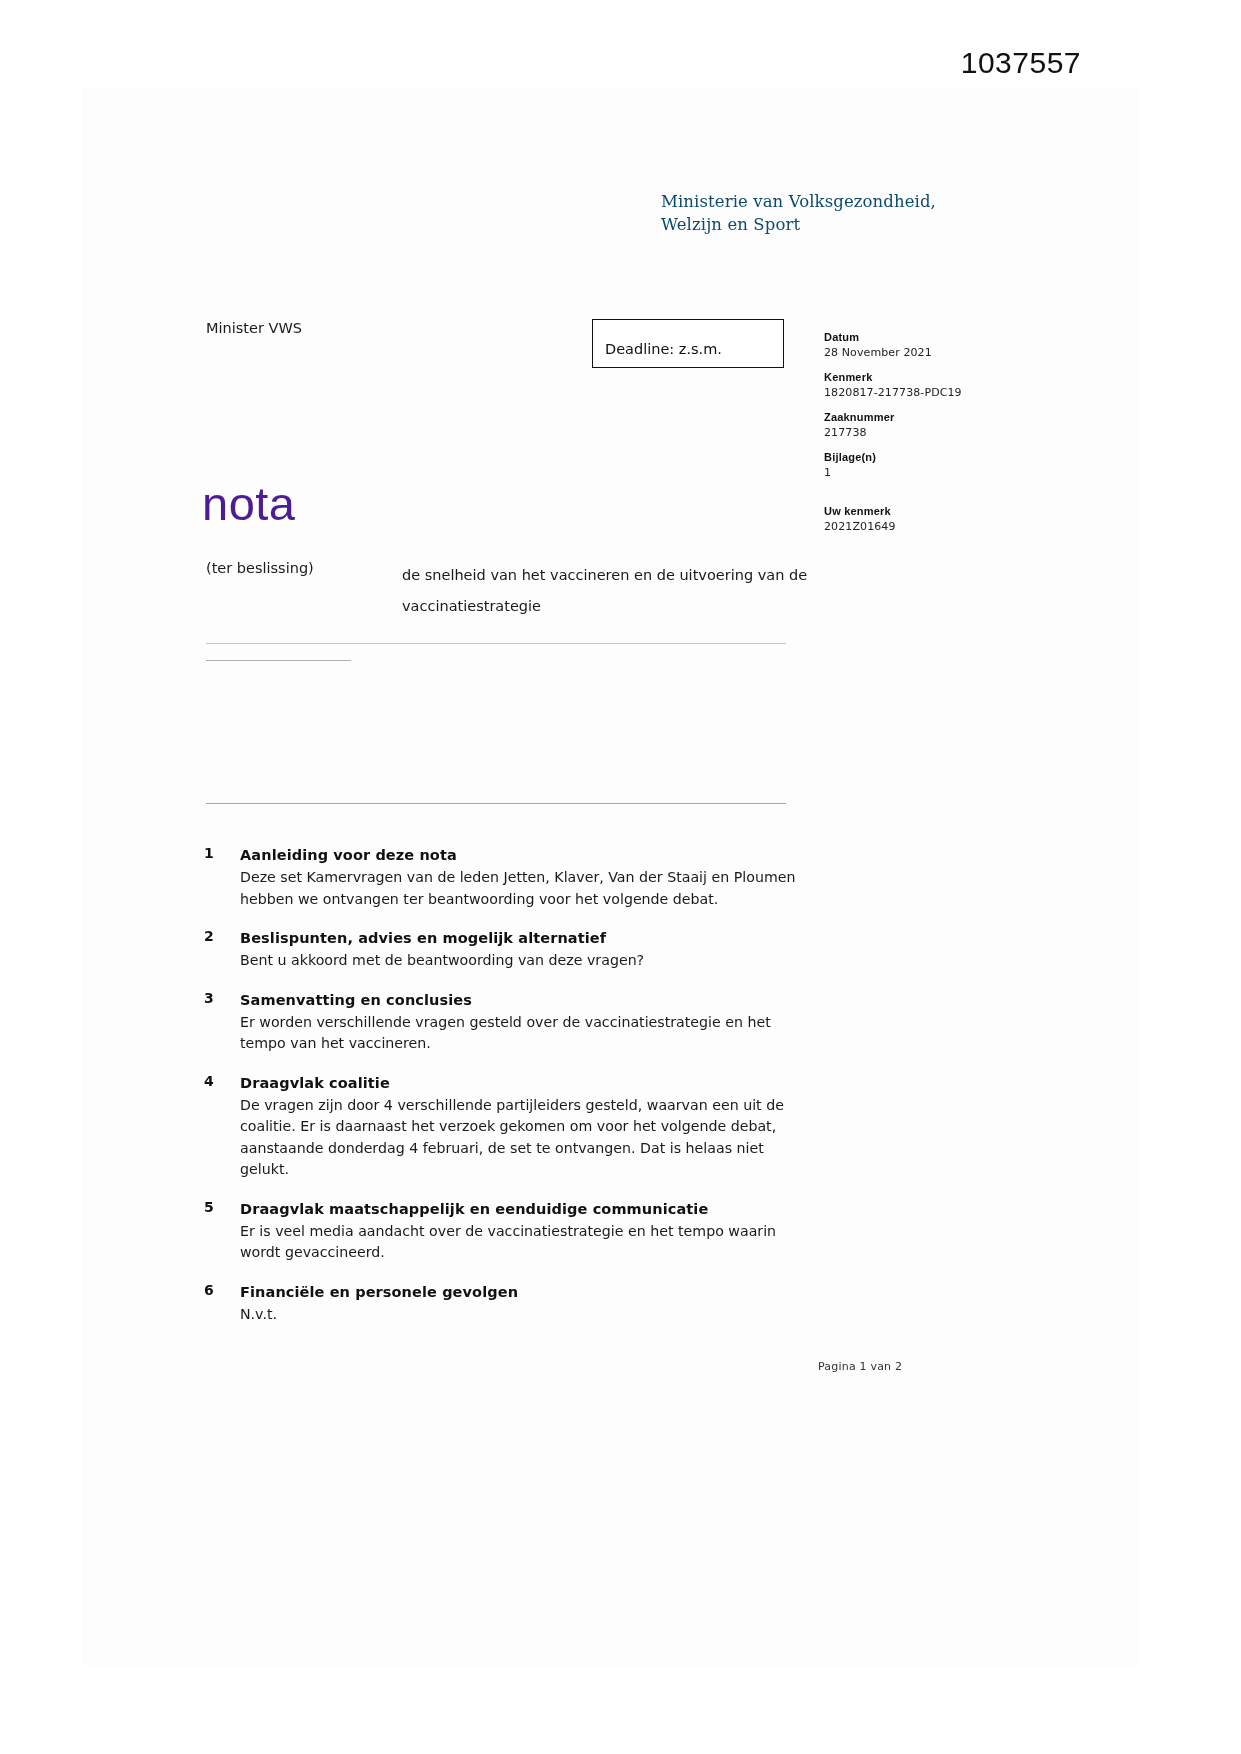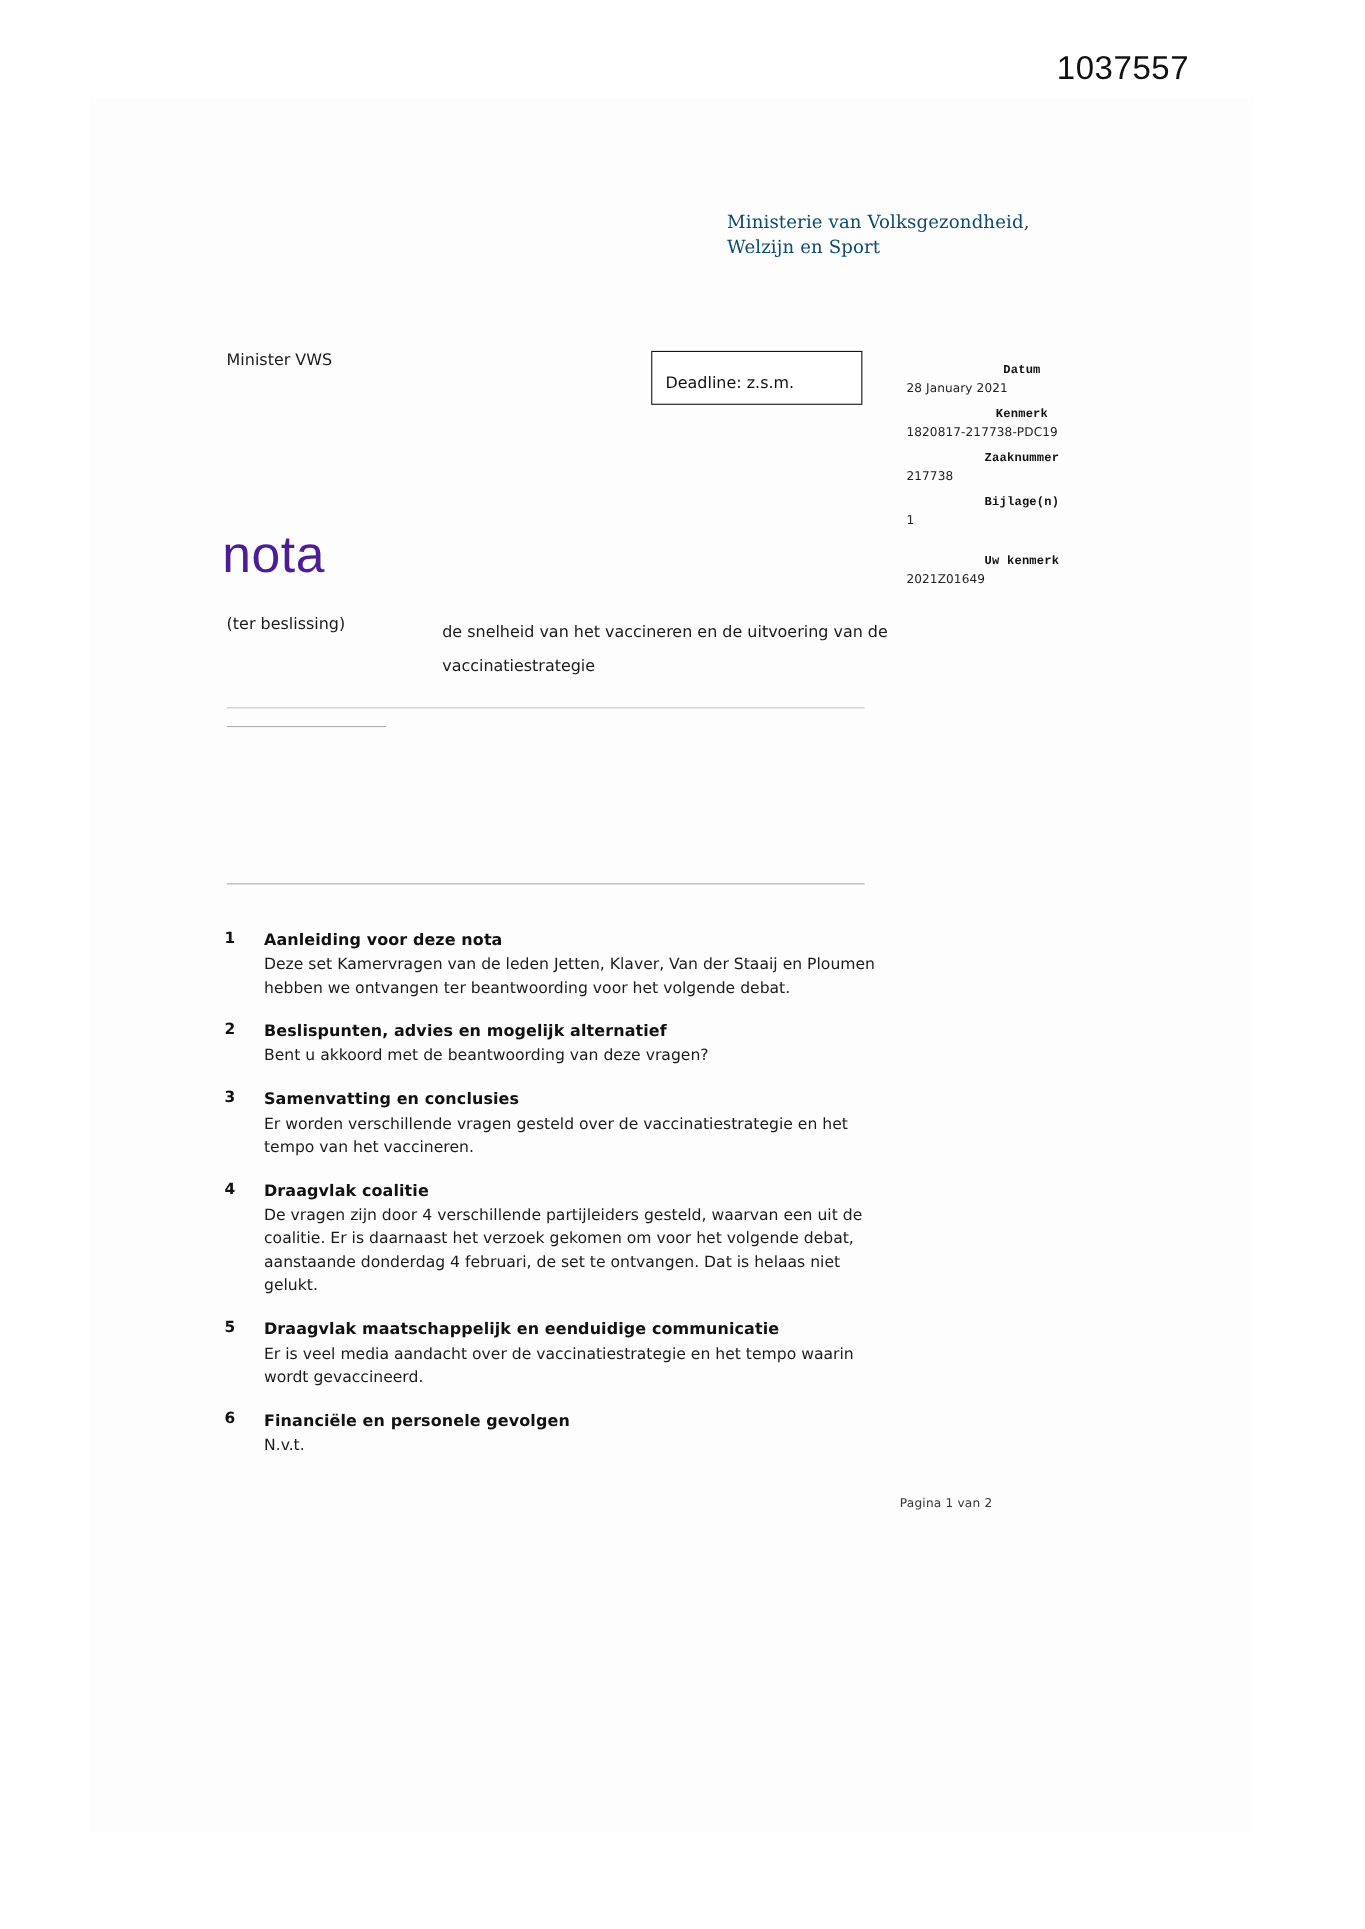--- a/index.html
+++ b/index.html
@@ -81,27 +81,26 @@
   .meta {
     position: absolute;
     left: 824px;
     top: 330px;
     width: 210px;
   }
   .meta-block {
     margin-bottom: 10px;
   }
   .meta-label {
-    font-family: Liberation Mono, monospace;
+    font-family: Liberation Sans, sans-serif;
     font-size: 11px;
     font-weight: bold;
     color: #111111;
     line-height: 15px;
     letter-spacing: 0.2px;
-    text-align: center;
   }
   .meta-value {
     font-family: "DejaVu Sans", sans-serif;
     font-size: 11px;
     color: #222222;
     line-height: 15px;
     letter-spacing: 0.1px;
   }
   .meta-gap { height: 14px; }
   
@@ -226,21 +225,21 @@
 
   <div class="recipient">Minister VWS</div>
 
   <div class="deadline-box">
     <div class="deadline-text">Deadline: z.s.m.</div>
   </div>
 
   <div class="meta">
     <div class="meta-block">
       <div class="meta-label">Datum</div>
-      <div class="meta-value">28 January 2021</div>
+      <div class="meta-value">28 November 2021</div>
     </div>
     <div class="meta-block">
       <div class="meta-label">Kenmerk</div>
       <div class="meta-value">1820817-217738-PDC19</div>
     </div>
     <div class="meta-block">
       <div class="meta-label">Zaaknummer</div>
       <div class="meta-value">217738</div>
     </div>
     <div class="meta-block">

